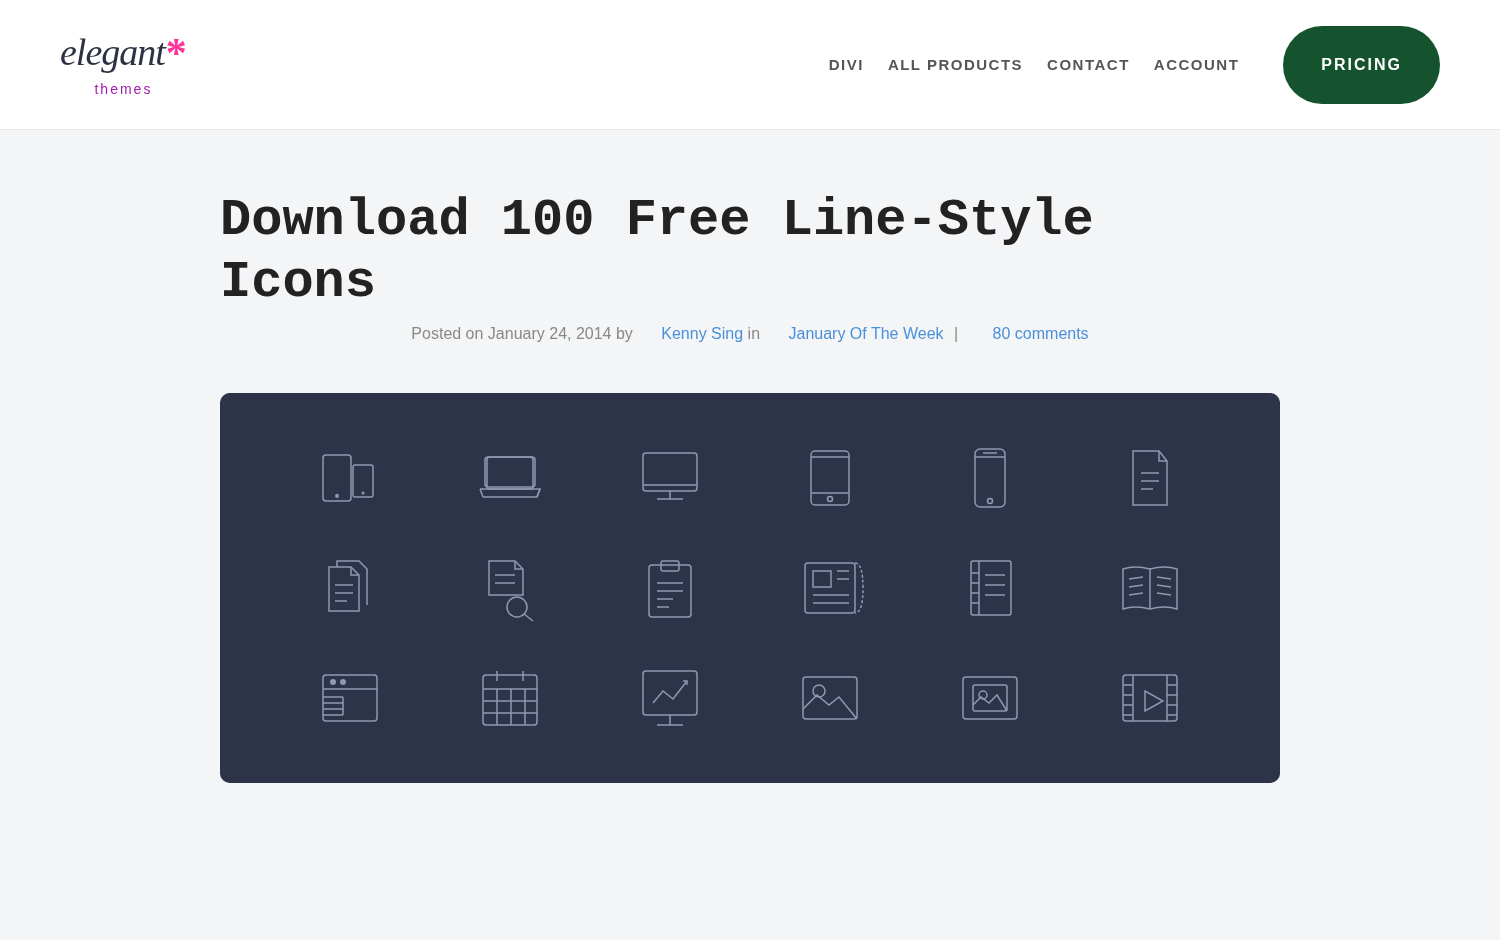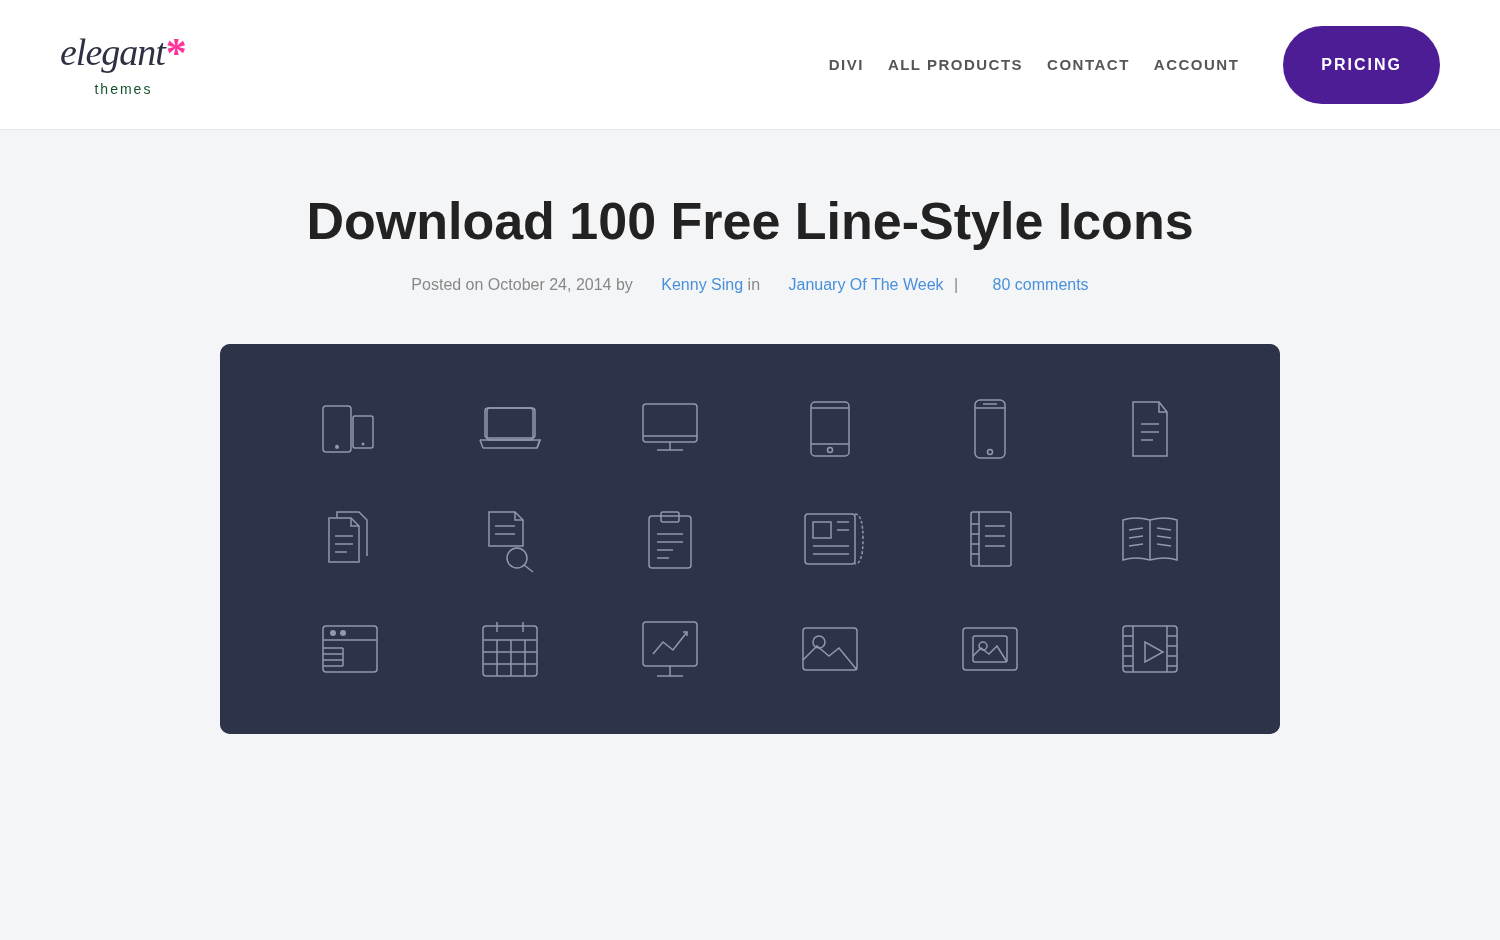--- a/index.html
+++ b/index.html
@@ -39,21 +39,21 @@
       font-size: 42px;
       font-weight: bold;
       position: relative;
       top: -4px;
       margin-left: 1px;
     }
 
     .logo-sub {
       font-family: Arial, sans-serif;
       font-size: 14px;
-      color: #14532d;
+      color: #a21caf;
       letter-spacing: 2px;
       text-align: center;
       margin-top: 0;
     }
 
     .logo-wrapper {
       display: flex;
       flex-direction: column;
       align-items: center;
     }
@@ -68,48 +68,47 @@
       text-decoration: none;
       color: #555;
       font-family: Arial, sans-serif;
       font-size: 15px;
       font-weight: 600;
       letter-spacing: 1.5px;
       text-transform: uppercase;
     }
 
     .pricing-btn {
-      background: #4c1d95;
+      background: #14532d;
       color: #fff !important;
       padding: 30px 38px;
       border-radius: 50px;
       font-family: Arial, sans-serif;
       font-size: 16px;
       font-weight: 700;
       letter-spacing: 2px;
       text-transform: uppercase;
       text-decoration: none;
       margin-left: 20px;
     }
 
     
     .main-content {
       max-width: 1100px;
       margin: 0 auto;
       padding: 60px 20px 0;
     }
 
     .post-title {
-      font-family: Liberation Sans, sans-serif;
+      font-family: Liberation Mono, monospace;
       font-size: 52px;
       font-weight: bold;
       color: #222;
-      text-align: center;
       line-height: 1.2;
-      margin-bottom: 24px;
+      margin-bottom: 10px;
     }
 
     .post-meta {
       font-family: Arial, sans-serif;
       font-size: 16px;
       color: #888;
       text-align: center;
       margin-bottom: 50px;
     }
 
@@ -175,21 +174,21 @@
     <a href="#">CONTACT</a>
     <a href="#">ACCOUNT</a>
     <a href="#" class="pricing-btn">PRICING</a>
   </nav>
 </header>
 
 <div class="main-content">
   <h1 class="post-title">Download 100 Free Line-Style Icons</h1>
 
   <div class="post-meta">
-    <span>Posted on October 24, 2014 by </span><a href="#">Kenny Sing</a><span> in </span><a href="#">January Of The Week</a><span class="separator"> | </span><a href="#">80 comments</a>
+    <span>Posted on January 24, 2014 by </span><a href="#">Kenny Sing</a><span> in </span><a href="#">January Of The Week</a><span class="separator"> | </span><a href="#">80 comments</a>
   </div>
 
   <div class="showcase-wrapper">
     <div class="icon-showcase">
 
       <div class="icon-cell">
         <svg width="70" height="70" viewBox="0 0 70 70">
 
           <rect x="8" y="12" width="28" height="46" rx="3"></rect>
 

